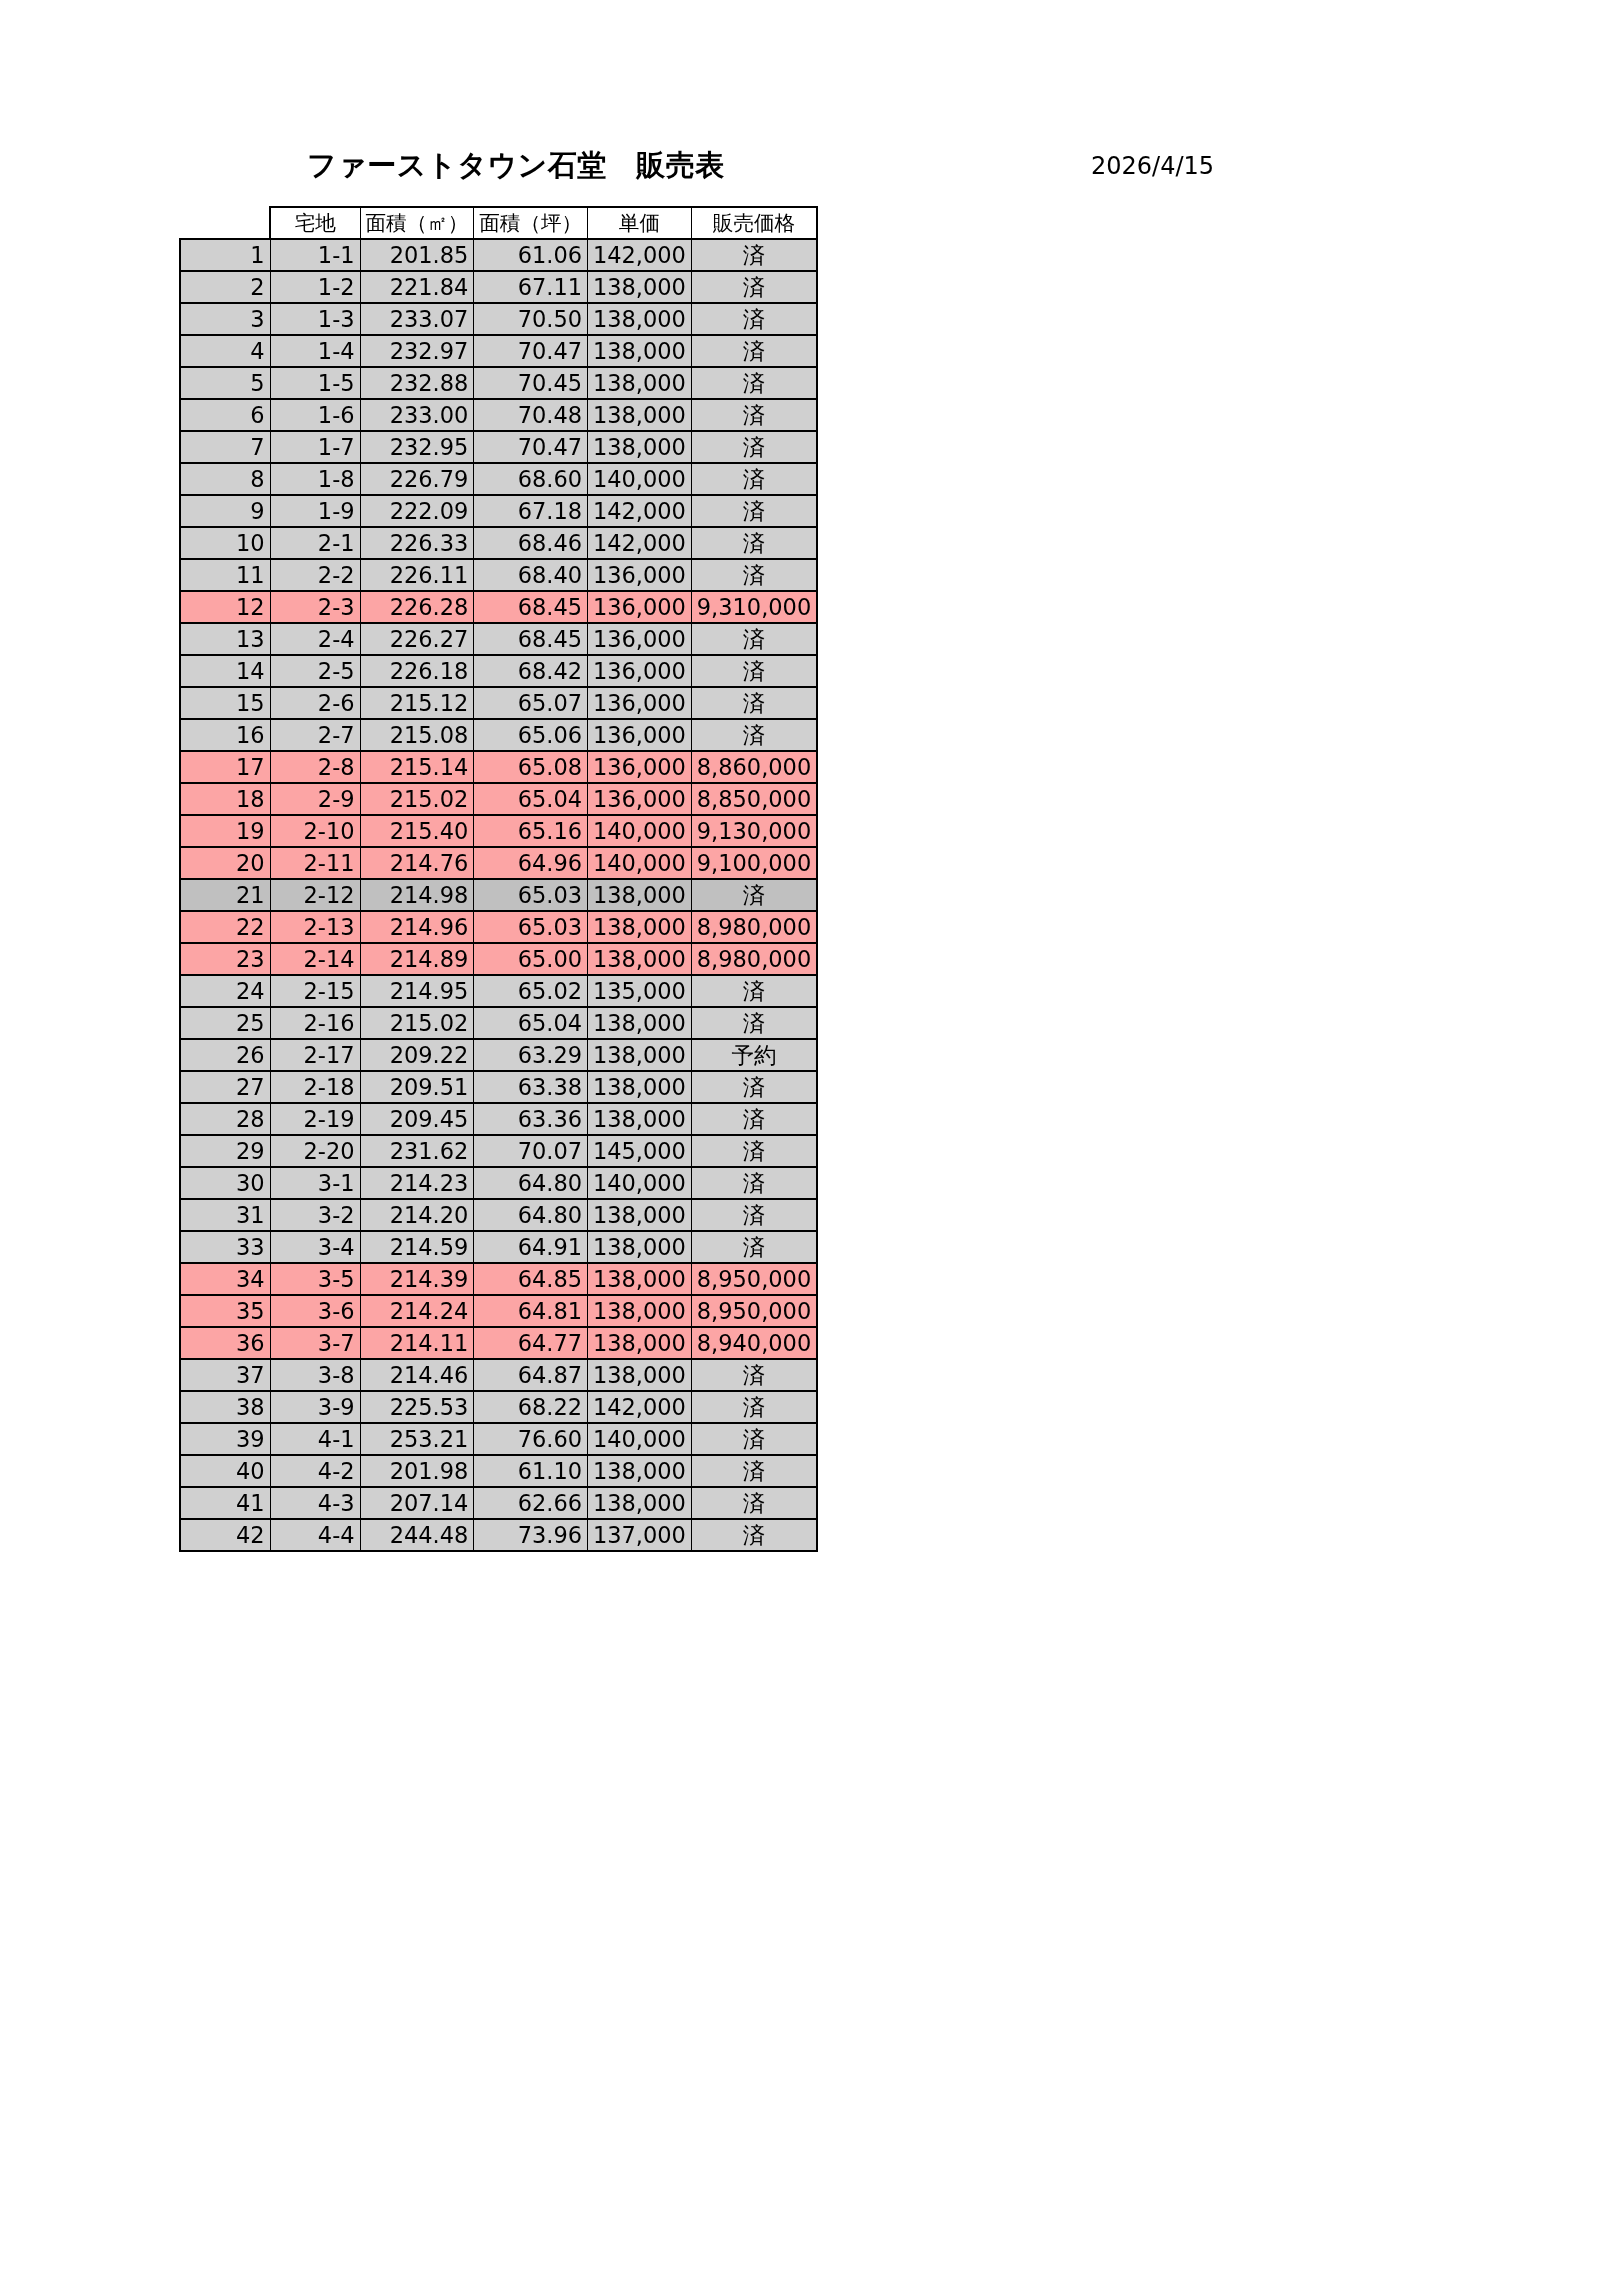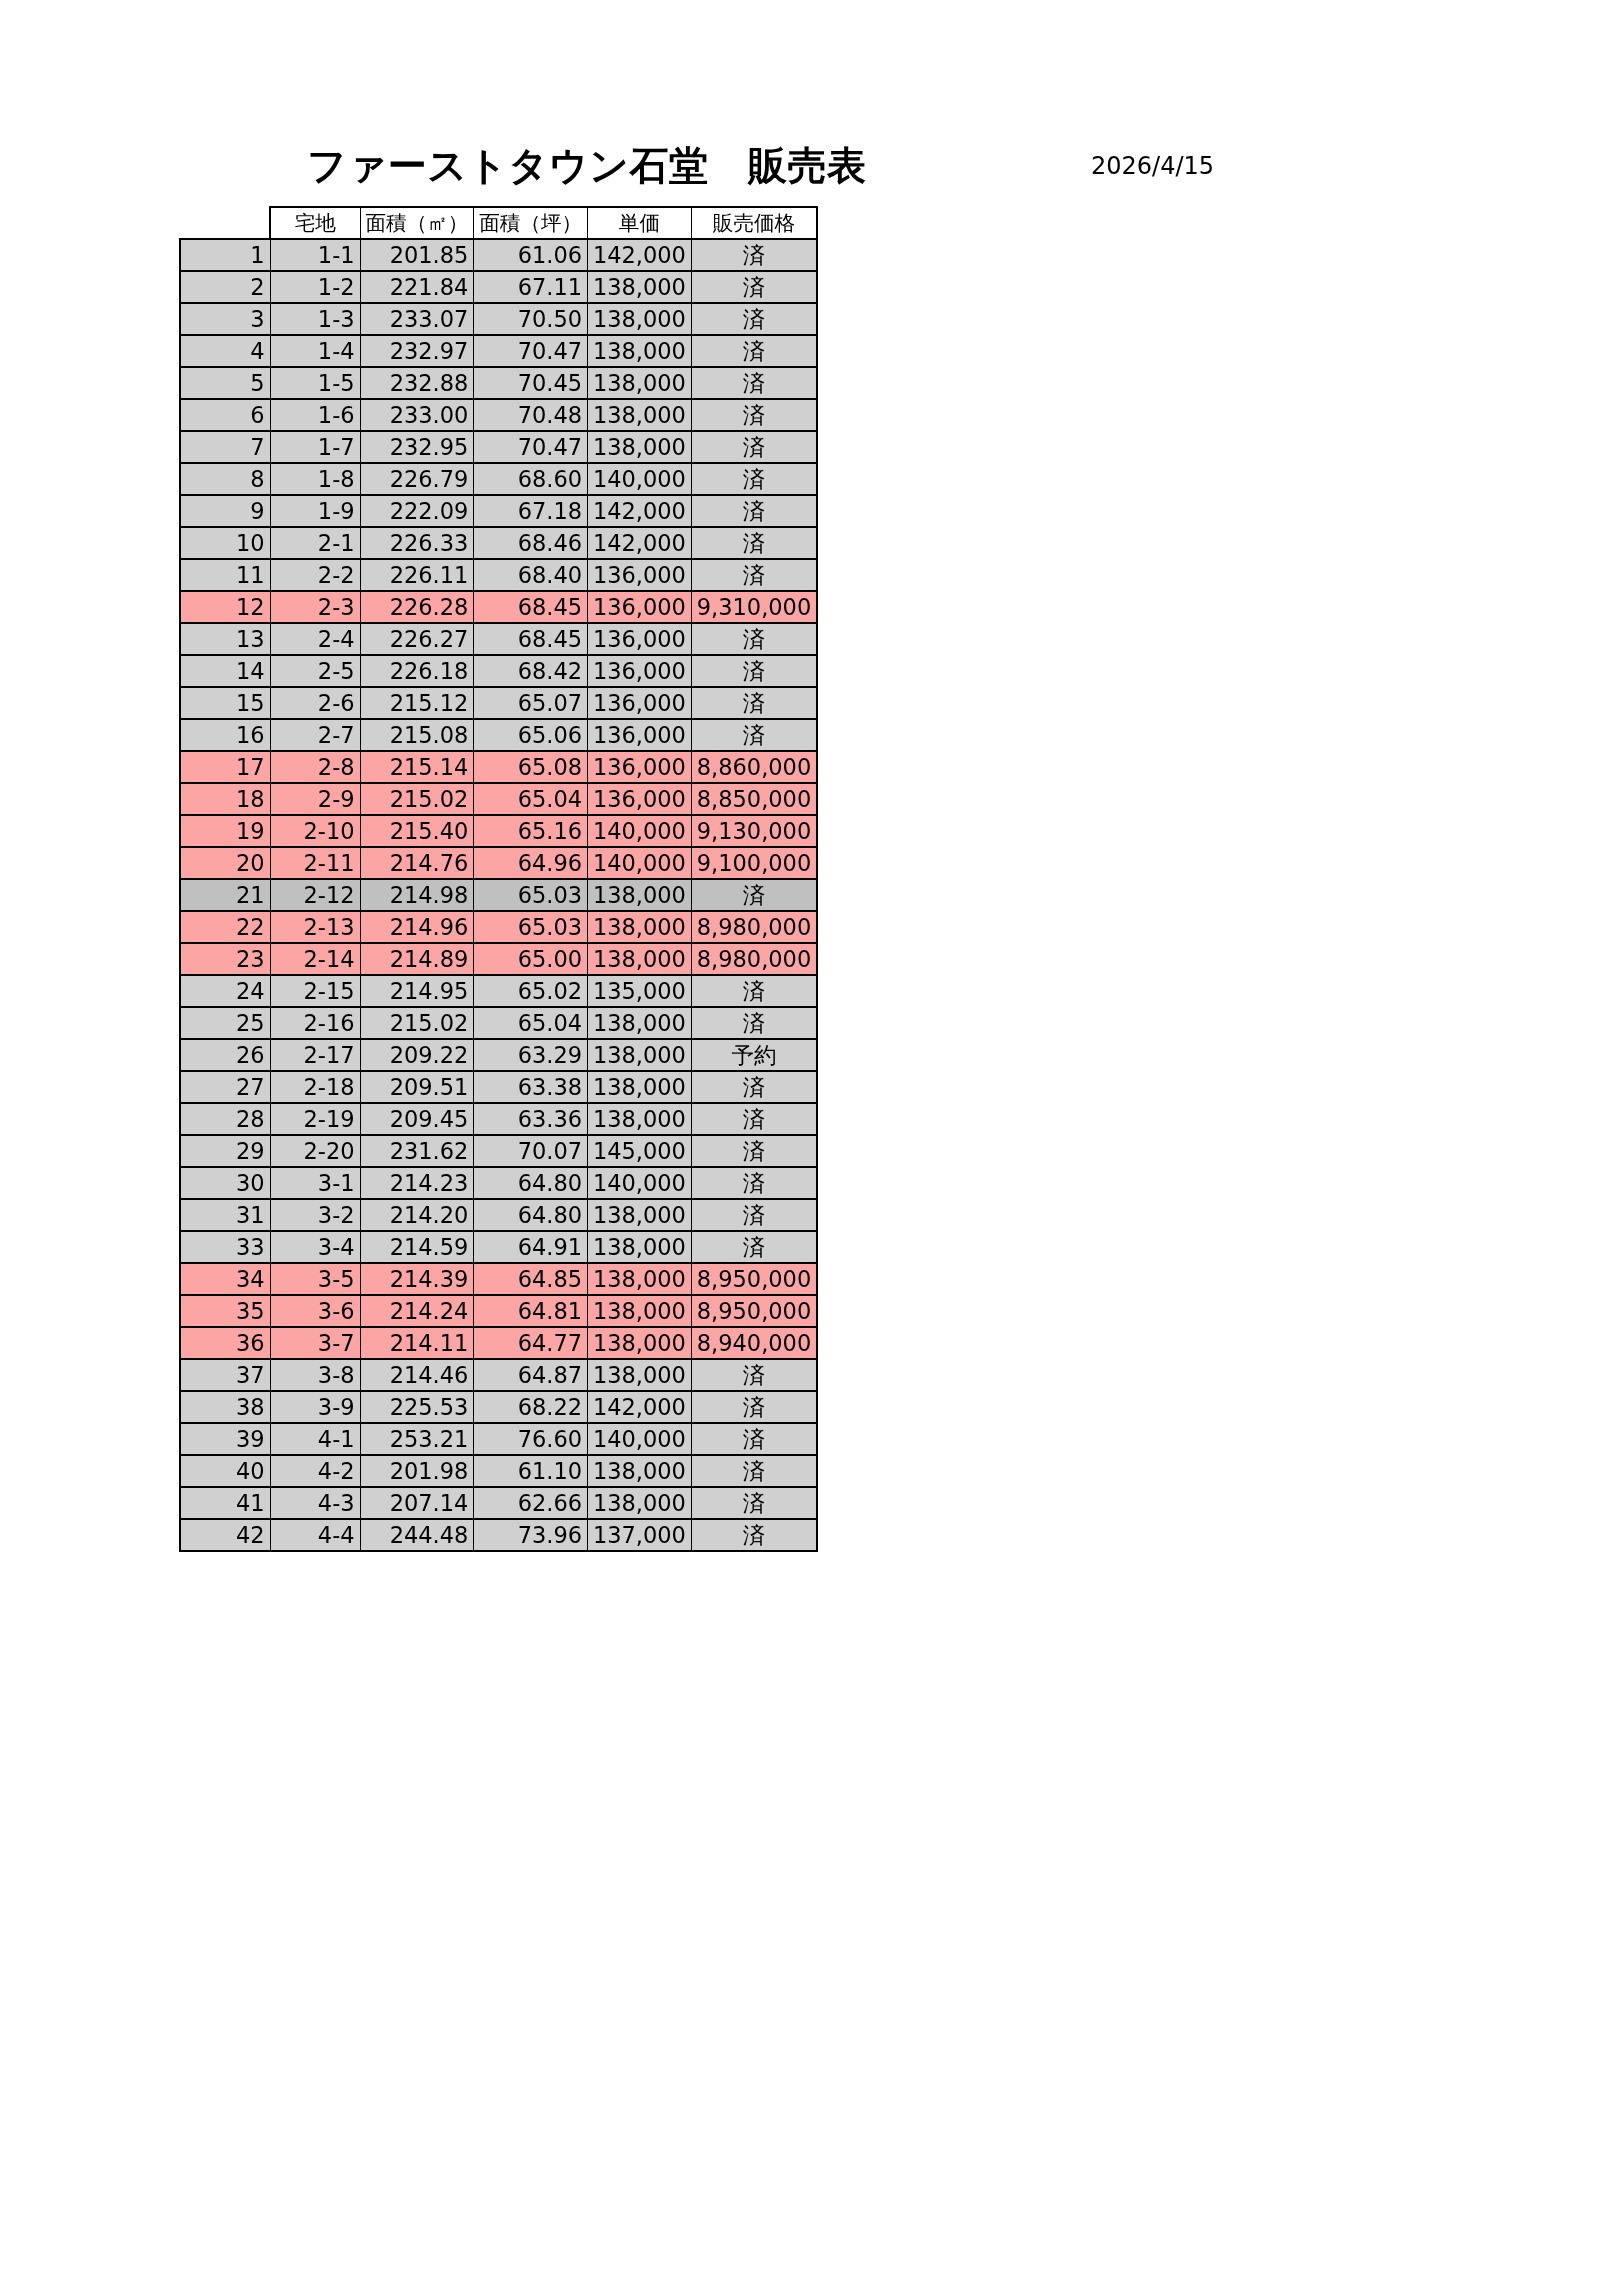--- a/index.html
+++ b/index.html
@@ -28,21 +28,21 @@
     position: absolute;
     left: 0;
     top: 147px;
     width: 1621px;
     height: 43px;
   }
   .doc-title {
     position: absolute;
     left: 307px;
     top: 0;
-    font-size: 39px;
+    font-size: 29px;
     font-weight: bold;
     letter-spacing: 0.5px;
     white-space: pre;
     line-height: 37px;
     font-family: "DejaVu Sans", "Liberation Sans", sans-serif;
   }
   .doc-date {
     position: absolute;
     left: 1091px;
     top: 2.9px;

